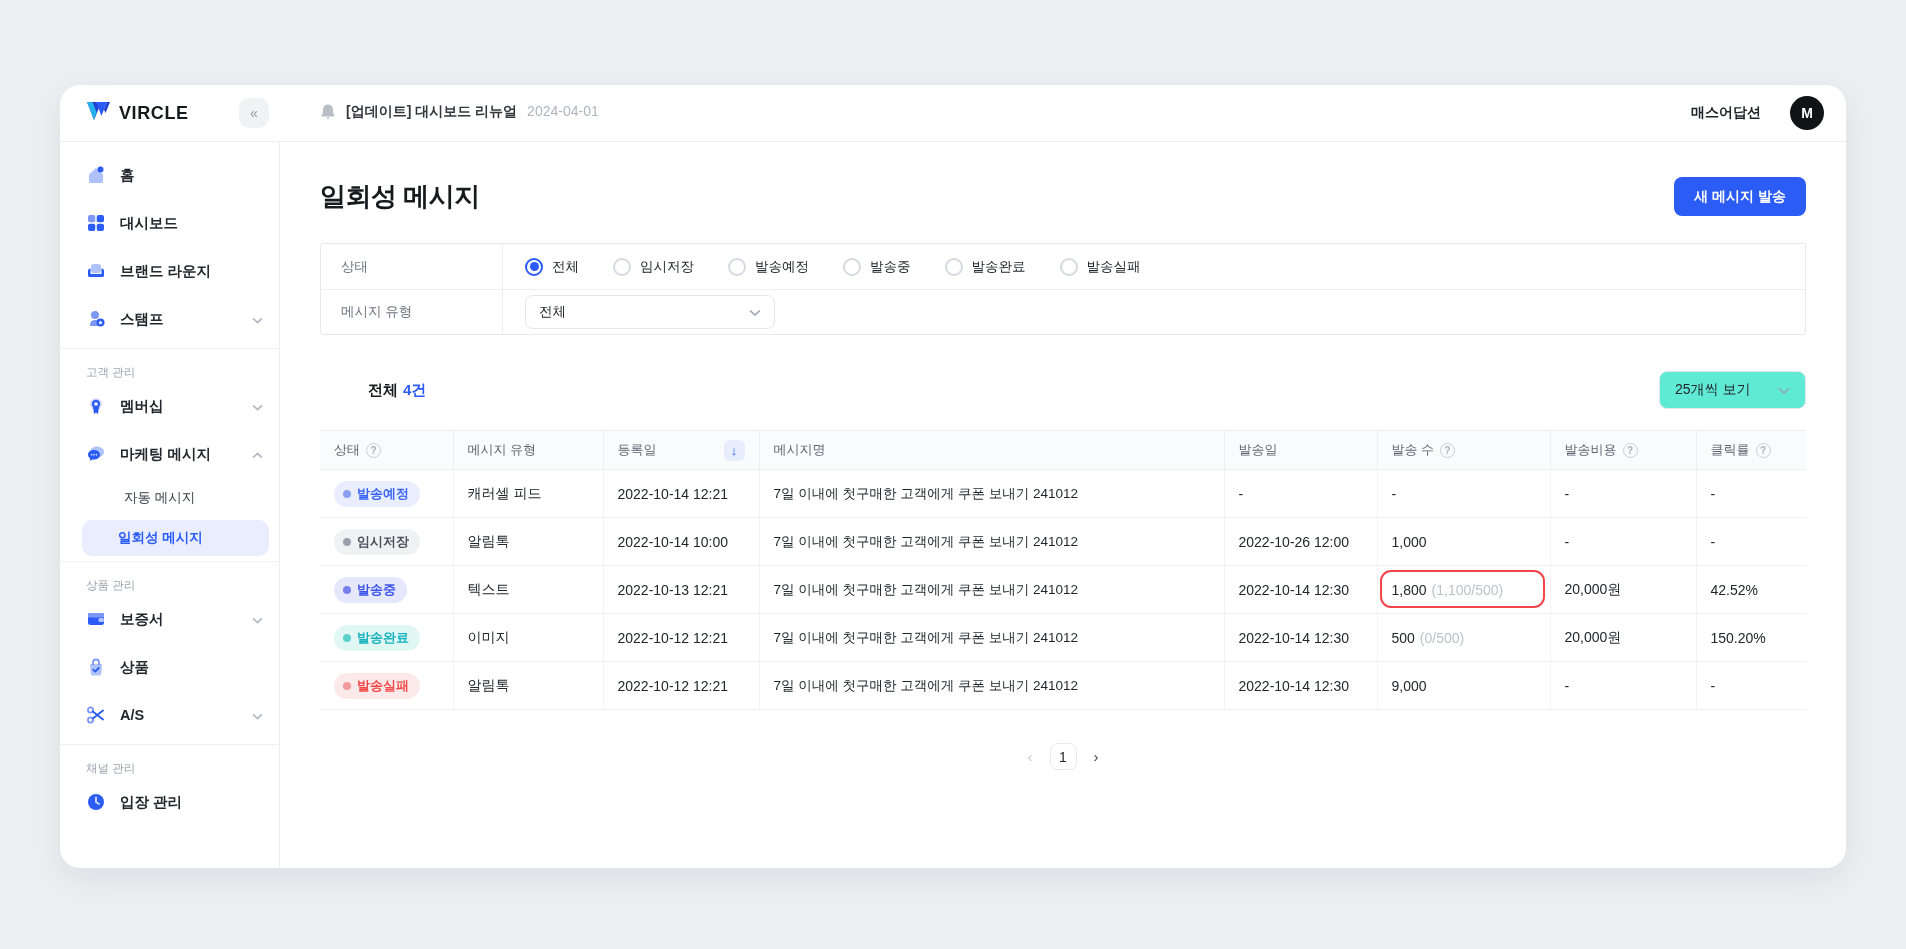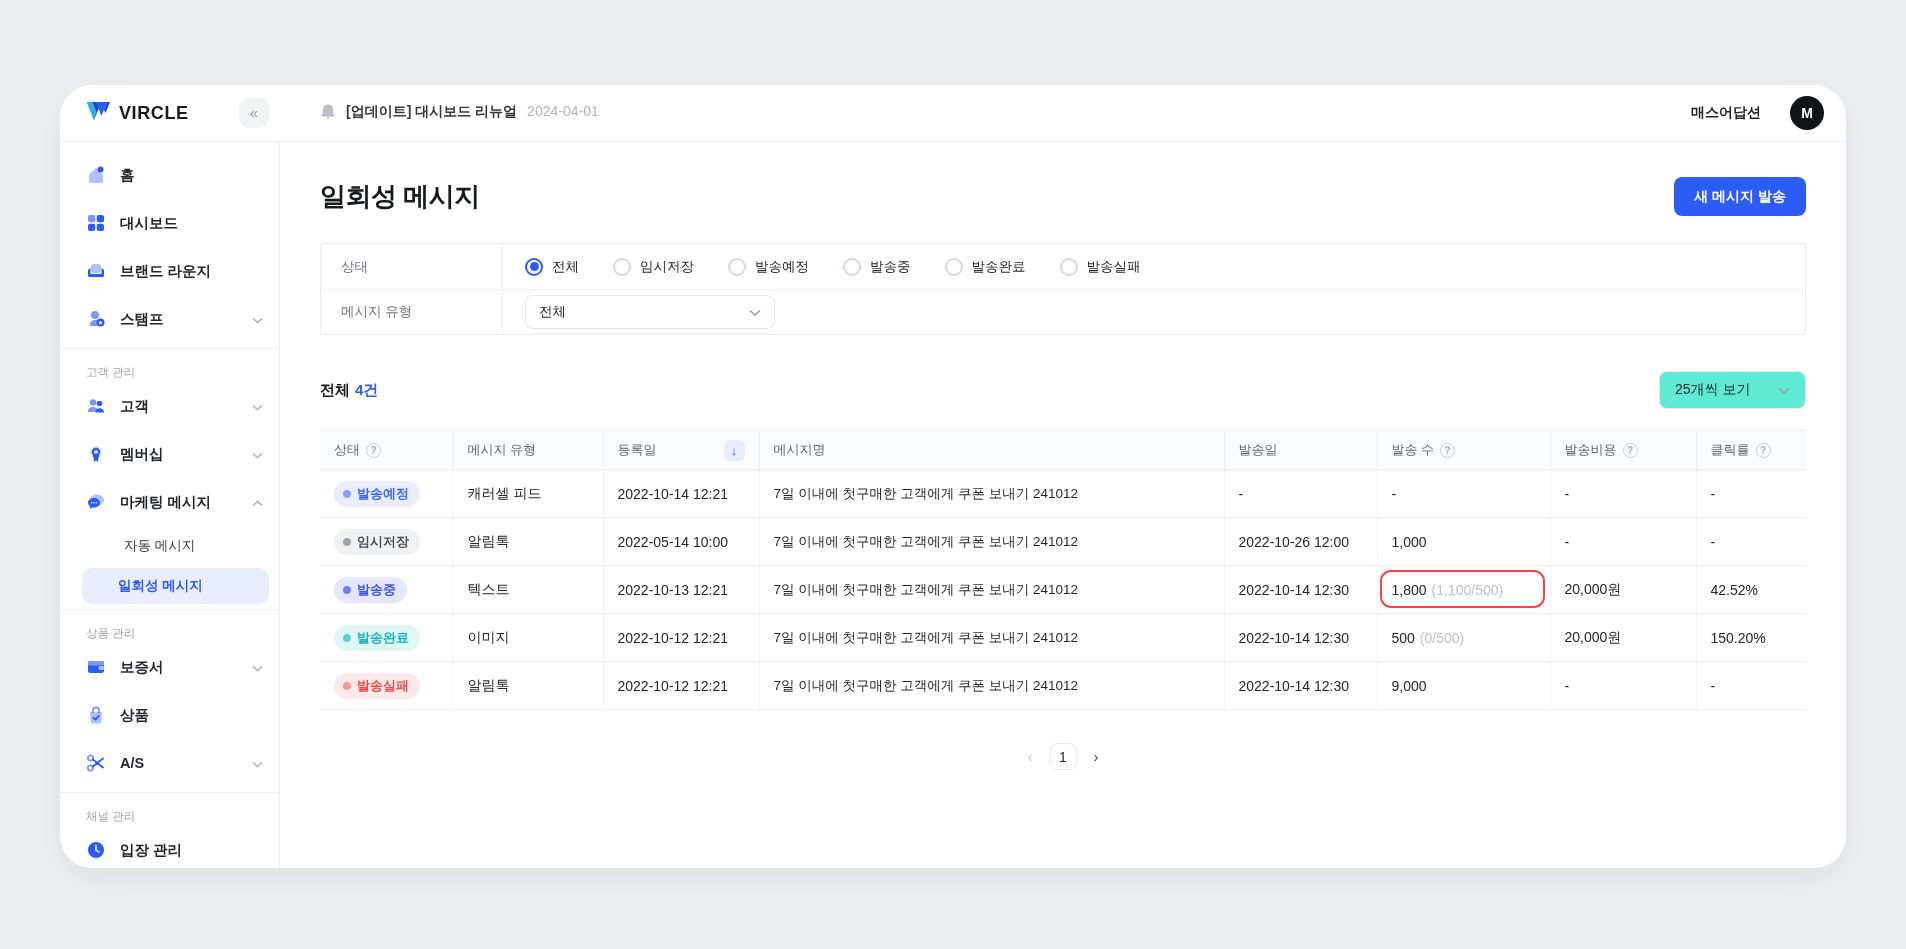--- a/index.html
+++ b/index.html
@@ -5,21 +5,21 @@
   * { margin:0; padding:0; box-sizing:border-box; }
   html,body { width:1906px; height:949px; overflow:hidden; }
   body {
     background:#ECEEF1;
     font-family:"Liberation Sans","DejaVu Sans",sans-serif;
     color:#23262C;
     position:relative;
   }
   .card {
     position:absolute; left:60px; top:85px; width:1786px; height:783px;
-    background:#fff; border-radius:32px; overflow:hidden;
+    background:#fff; border-radius:20px; overflow:hidden;
     box-shadow:0 10px 30px rgba(20,30,60,.07);
     display:flex; flex-direction:column;
   }
   
   .topbar { height:57px; flex:none; display:flex; align-items:center; border-bottom:1px solid #ECEEF1; }
   .topbar-left { width:220px; flex:none; display:flex; align-items:center; justify-content:space-between; padding:0 11px 0 26px; }
   .logo { display:flex; align-items:center; gap:8px; }
   .logo-text { font-size:18px; font-weight:800; letter-spacing:.6px; color:#17191D; }
   .collapse-btn { width:30px; height:30px; border:none; border-radius:10px; background:#F1F2F4; color:#8F96A3; font-size:14px; line-height:30px; text-align:center; cursor:pointer; }
   .announce { display:flex; align-items:flex-start; gap:10px; margin-left:40px; cursor:pointer; }
@@ -48,21 +48,21 @@
   .filter-row { height:45px; display:flex; align-items:stretch; }
   .filter-row + .filter-row { border-top:1px solid #EDEFF2; }
   .filter-label { width:182px; flex:none; border-right:1px solid #EDEFF2; display:flex; align-items:center; padding-left:20px; font-size:13.5px; font-weight:500; color:#6E7480; }
   .filter-value { flex:1; display:flex; align-items:center; padding-left:22px; gap:34px; }
   .radio-opt { display:flex; align-items:center; gap:9px; cursor:pointer; font-size:13.5px; font-weight:500; color:#23262C; }
   .radio { width:18px; height:18px; border-radius:50%; border:2px solid #D5D9E0; background:#fff; position:relative; flex:none; }
   .radio.checked { border-color:#2B5CF6; }
   .radio.checked::after { content:""; position:absolute; inset:2.5px; border-radius:50%; background:#2B5CF6; }
   .select-box { width:250px; height:34px; border:1px solid #E5E7EB; border-radius:8px; background:#fff; display:flex; align-items:center; justify-content:space-between; padding:0 13px; font-size:13.5px; color:#23262C; cursor:pointer; }
   
-  .list-meta { margin-top:36px; display:flex; align-items:center; justify-content:space-between; }
+  .list-meta { margin-top:36px; display:flex; align-items:center; justify-content:space-between;margin-left:48px; }
   .total-line { font-size:15px; font-weight:800; color:#17191D; }
   .total-line .count { color:#2B5CF6; margin-left:5px; }
   .pagesize-box { width:147px; height:38px; border:1px solid #E5E7EB; border-radius:8px; background:#5eead4; display:flex; align-items:center; justify-content:space-between; padding:0 15px; font-size:14px; font-weight:500; color:#23262C; cursor:pointer; }
   
   table { margin-top:21px; width:100%; border-collapse:collapse; table-layout:fixed; }
   thead th { height:39px; background:#FAFBFC; border:1px solid #ECEEF1; font-size:13px; font-weight:500; color:#5E646E; text-align:left; padding:0 14px; }
   thead th:first-child { border-left:none; }
   thead th:last-child { border-right:none; }
   .th-inner { display:flex; align-items:center; gap:6px; }
   .th-inner.spread { justify-content:space-between; }
@@ -175,36 +175,20 @@
             </svg>
         </span>
       </div>
 
       <div class="nav-divider"></div>
       <div class="nav-section-label">고객 관리</div>
 
       <div class="nav-item">
         <span class="nav-icn">
           <svg width="20" height="20" viewBox="0 0 20 20">
-              <circle cx="7" cy="6.5" r="3.2" fill="#7D97F5"></circle>
-              <path d="M2 15c0-2.4 2.2-4 5-4s5 1.6 5 4v1H2z" fill="#7D97F5"></path>
-              <circle cx="13.5" cy="7.5" r="2.8" fill="#2B5CF6"></circle>
-              <path d="M9.5 15.6c.3-2.1 2-3.4 4-3.4 2.4 0 4.5 1.5 4.5 3.8v.6H9.5z" fill="#2B5CF6"></path>
-            </svg>
-        </span>
-        <span>고객</span>
-        <span class="chev">
-          <svg width="11" height="7" viewBox="0 0 11 7">
-              <polyline points="1,1.5 5.5,5.5 10,1.5" fill="none" stroke="#B6BCC6" stroke-width="1.7"></polyline>
-            </svg>
-        </span>
-      </div>
-      <div class="nav-item">
-        <span class="nav-icn">
-          <svg width="20" height="20" viewBox="0 0 20 20">
               <circle cx="10" cy="8" r="6" fill="#D7E0FC"></circle>
               <path d="M7 11h6l-1 7-2-1.6L8 18z" fill="#2B5CF6"></path>
               <circle cx="10" cy="8" r="4.2" fill="#2B5CF6"></circle>
               <path d="M10 5.6l.8 1.5 1.6.3-1.1 1.1.2 1.6-1.5-.8-1.5.8.2-1.6-1.1-1.1 1.6-.3z" fill="#fff"></path>
             </svg>
         </span>
         <span>멤버십</span>
         <span class="chev">
           <svg width="11" height="7" viewBox="0 0 11 7">
               <polyline points="1,1.5 5.5,5.5 10,1.5" fill="none" stroke="#B6BCC6" stroke-width="1.7"></polyline>
@@ -428,21 +412,21 @@
             <td><span>-</span></td>
             <td>-</td>
             <td>-</td>
           </tr>
           <tr>
             <td><span class="badge badge--draft">
                   <span class="dot"></span>
                   <span>임시저장</span>
                 </span></td>
             <td>알림톡</td>
-            <td>2022-05-14 10:00</td>
+            <td>2022-10-14 10:00</td>
             <td><a class="msg-link">7일 이내에 첫구매한 고객에게 쿠폰 보내기 241012</a></td>
             <td>2022-10-26 12:00</td>
             <td><span>1,000</span></td>
             <td>-</td>
             <td>-</td>
           </tr>
           <tr>
             <td><span class="badge badge--sending">
                   <span class="dot"></span>
                   <span>발송중</span>

